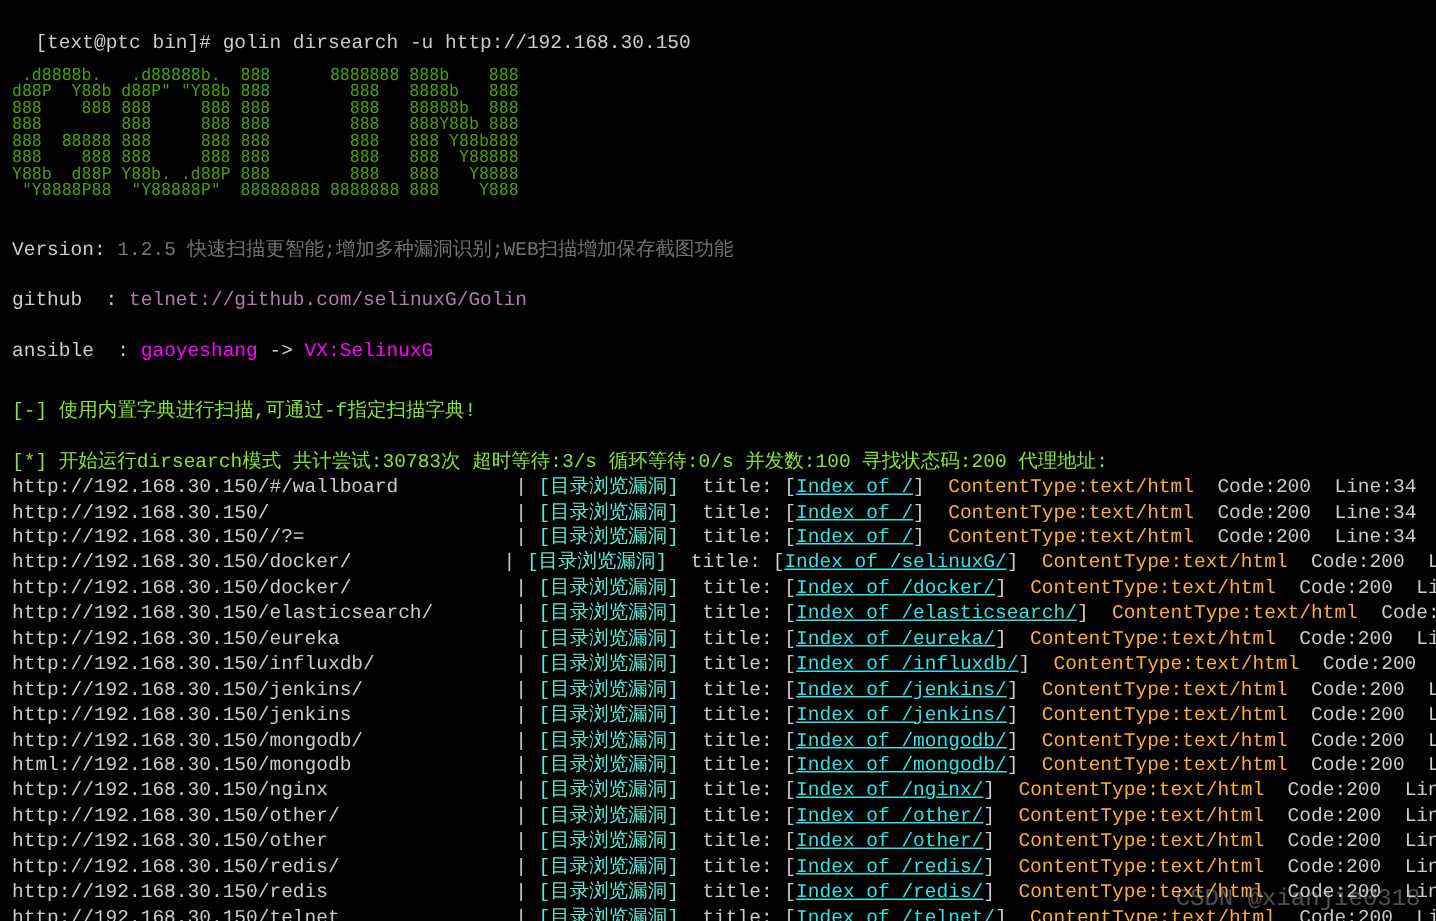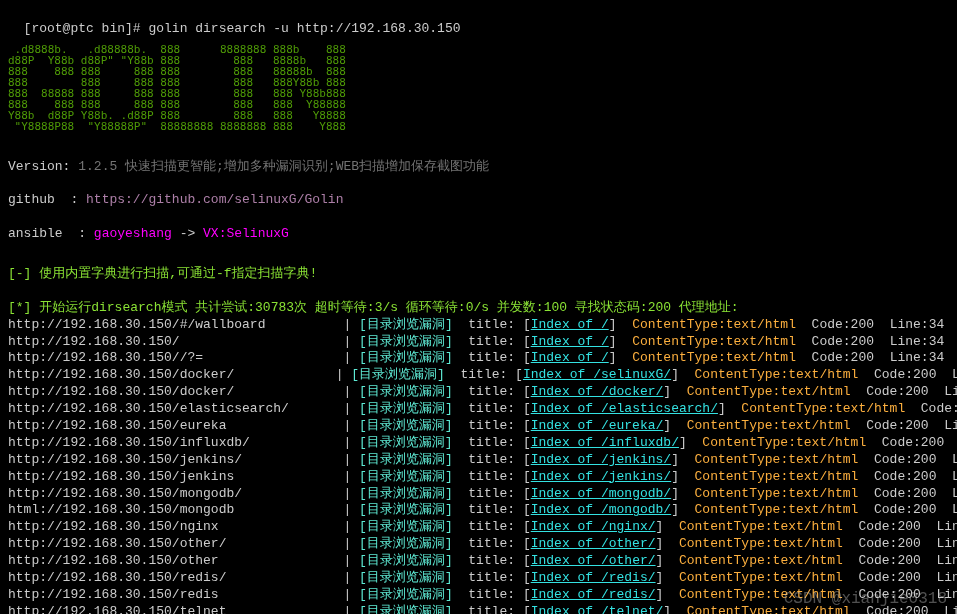--- a/index.html
+++ b/index.html
@@ -36,38 +36,38 @@
     white-space: pre;
     margin: 6px 0 10px 0;
     font-size: 11px;
     line-height: 1.0;
   }
 </style>
 </head>
 <body>
 
 <div class="row">
-  <span class="white">[root@ptc bin]# </span><span class="white">golin dirsearch -u http://192.168.30.150</span>
+  <span class="white">[text@ptc bin]# </span><span class="white">golin dirsearch -u http://192.168.30.150</span>
 </div>
 
 <pre class="ascii"> .d8888b.   .d88888b.  888      8888888 888b    888 
 d88P  Y88b d88P" "Y88b 888        888   8888b   888 
 888    888 888     888 888        888   88888b  888 
 888        888     888 888        888   888Y88b 888 
 888  88888 888     888 888        888   888 Y88b888 
 888    888 888     888 888        888   888  Y88888 
 Y88b  d88P Y88b. .d88P 888        888   888   Y8888 
  "Y8888P88  "Y88888P"  88888888 8888888 888    Y888 
 </pre>
 
 <div class="row">
 <span class="white">Version:</span> <span class="yellow">1.2.5</span> <span class="yellow">快速扫描更智能;增加多种漏洞识别;WEB扫描增加保存截图功能</span>
 </div>
 <div class="row">
-<span class="white">github  :</span> <span class="pink">https://github.com/selinuxG/Golin</span>
+<span class="white">github  :</span> <span class="pink">telnet://github.com/selinuxG/Golin</span>
 </div>
 <div class="row">
 <span class="white">ansible  :</span> <span class="magenta">gaoyeshang</span><span class="white"> -&gt; </span><span class="magenta">VX:SelinuxG</span>
 </div>
 
 <div style="height:6px"></div>
 
 <div class="row">
 <span class="bright-green">[-] </span><span class="bright-green">使用内置字典进行扫描,可通过-f指定扫描字典!</span>
 </div>

